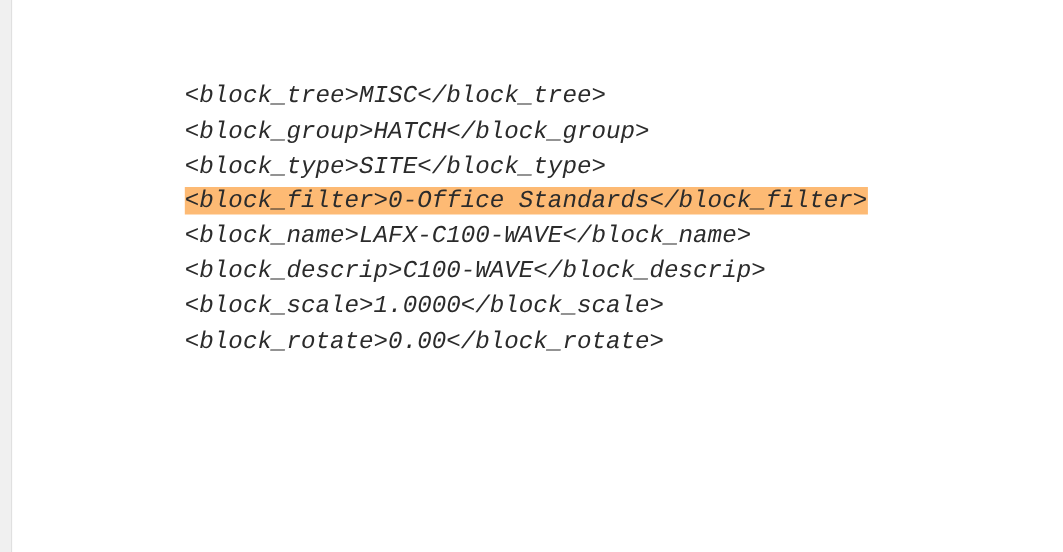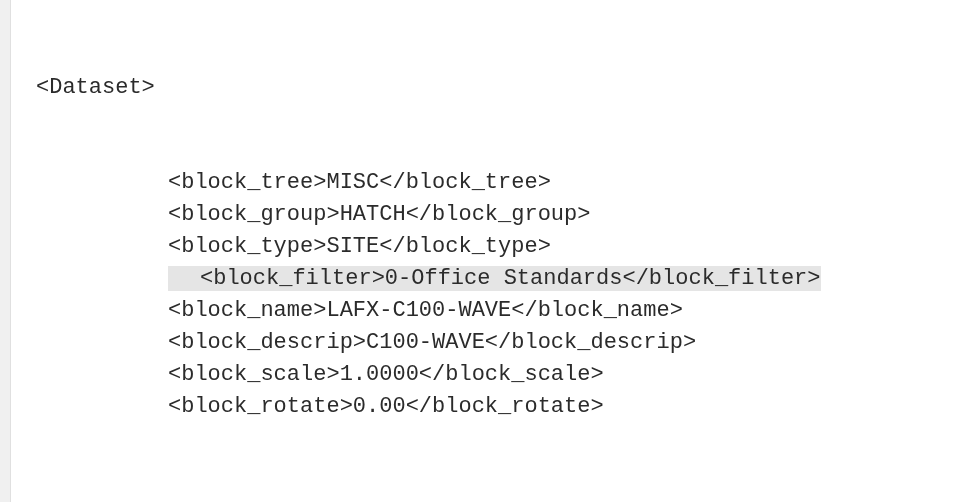--- a/index.html
+++ b/index.html
@@ -26,27 +26,25 @@
   .code {
     position: absolute;
     top: 8px;
     left: 18px;
     white-space: pre;
   }
   .line {
     display: block;
   }
   .i1 { padding-left: 18px; }   
-  .i2 { padding-left: 150px; }  
+  .i2 { padding-left: 150px; font-style: italic; }  
   .sel {
-    background: #e5e5e5;
-    padding-left: 32px;
+    background: #fdba74;
   }
 </style>
 </head>
 <body>
 
 <div class="gutter"></div>
 
 <div class="code">
-  <span class="line i1">&lt;Dataset&gt;</span>
   <div id="xml-lines"><span class="line i2"><span>&lt;block_tree&gt;MISC&lt;/block_tree&gt;</span></span><span class="line i2"><span>&lt;block_group&gt;HATCH&lt;/block_group&gt;</span></span><span class="line i2"><span>&lt;block_type&gt;SITE&lt;/block_type&gt;</span></span><span class="line i2"><span class="sel">&lt;block_filter&gt;0-Office Standards&lt;/block_filter&gt;</span></span><span class="line i2"><span>&lt;block_name&gt;LAFX-C100-WAVE&lt;/block_name&gt;</span></span><span class="line i2"><span>&lt;block_descrip&gt;C100-WAVE&lt;/block_descrip&gt;</span></span><span class="line i2"><span>&lt;block_scale&gt;1.0000&lt;/block_scale&gt;</span></span><span class="line i2"><span>&lt;block_rotate&gt;0.00&lt;/block_rotate&gt;</span></span></div>
 </div>
 
 </body></html>

